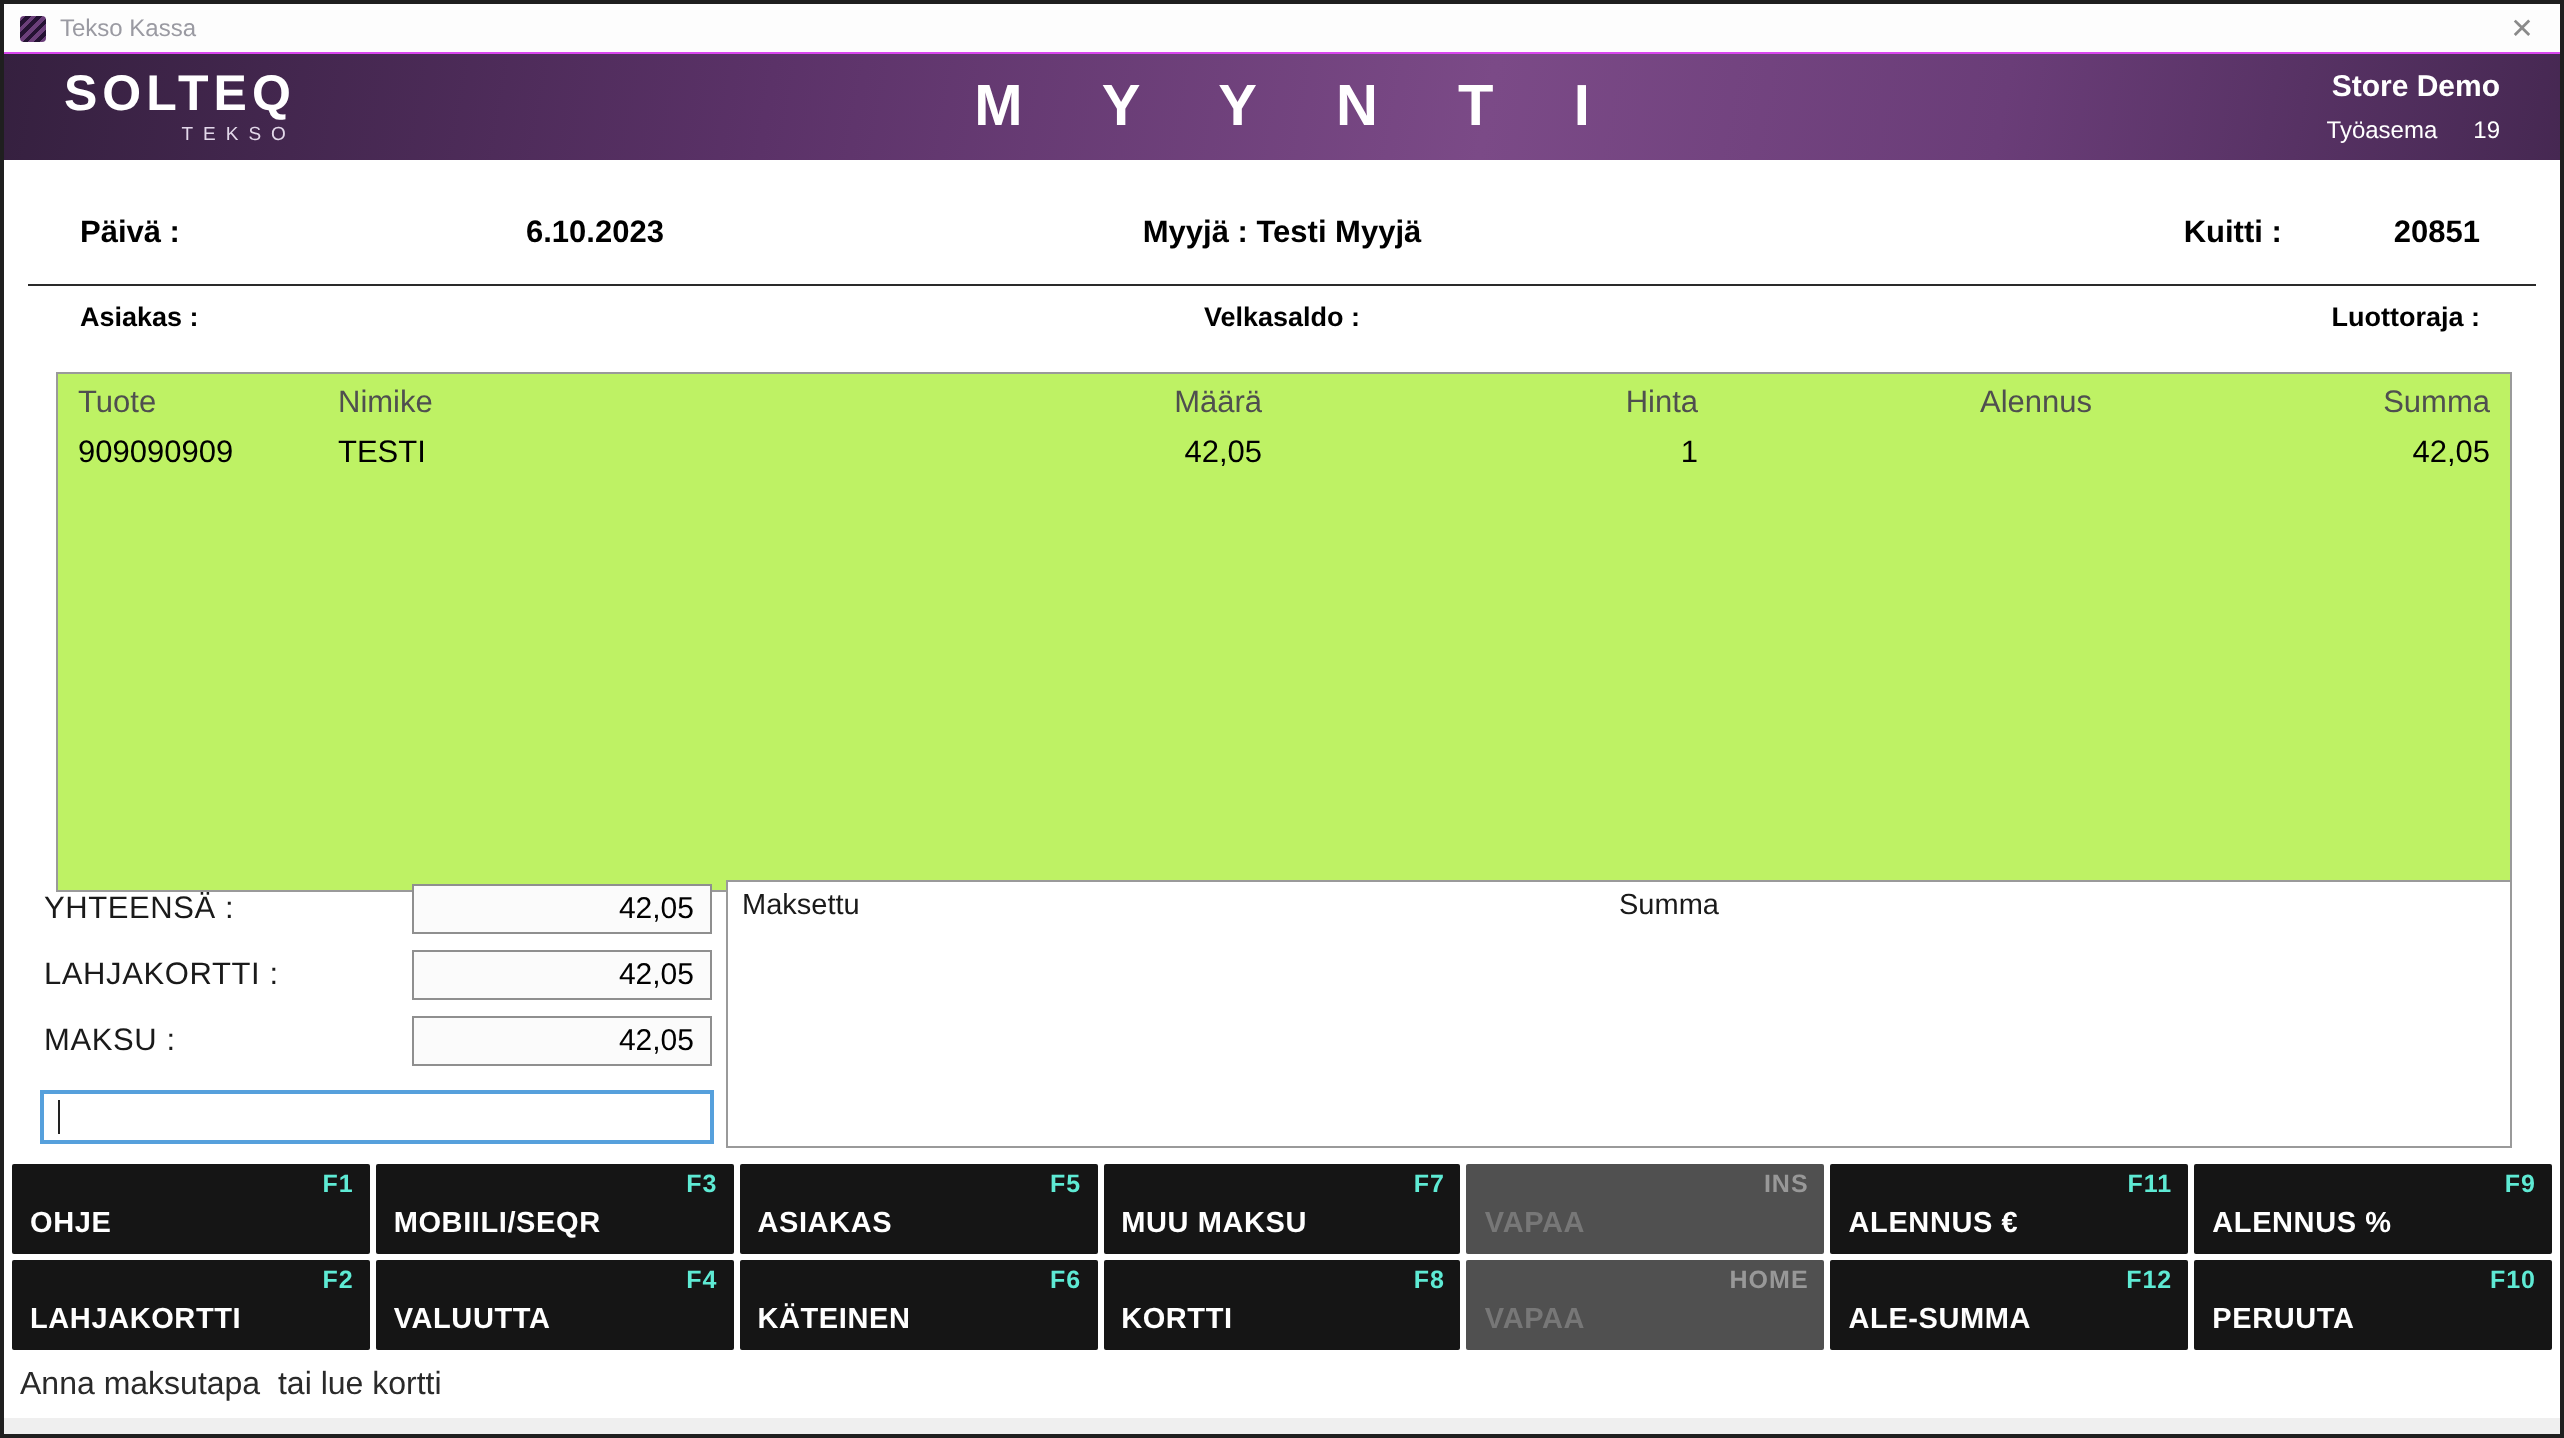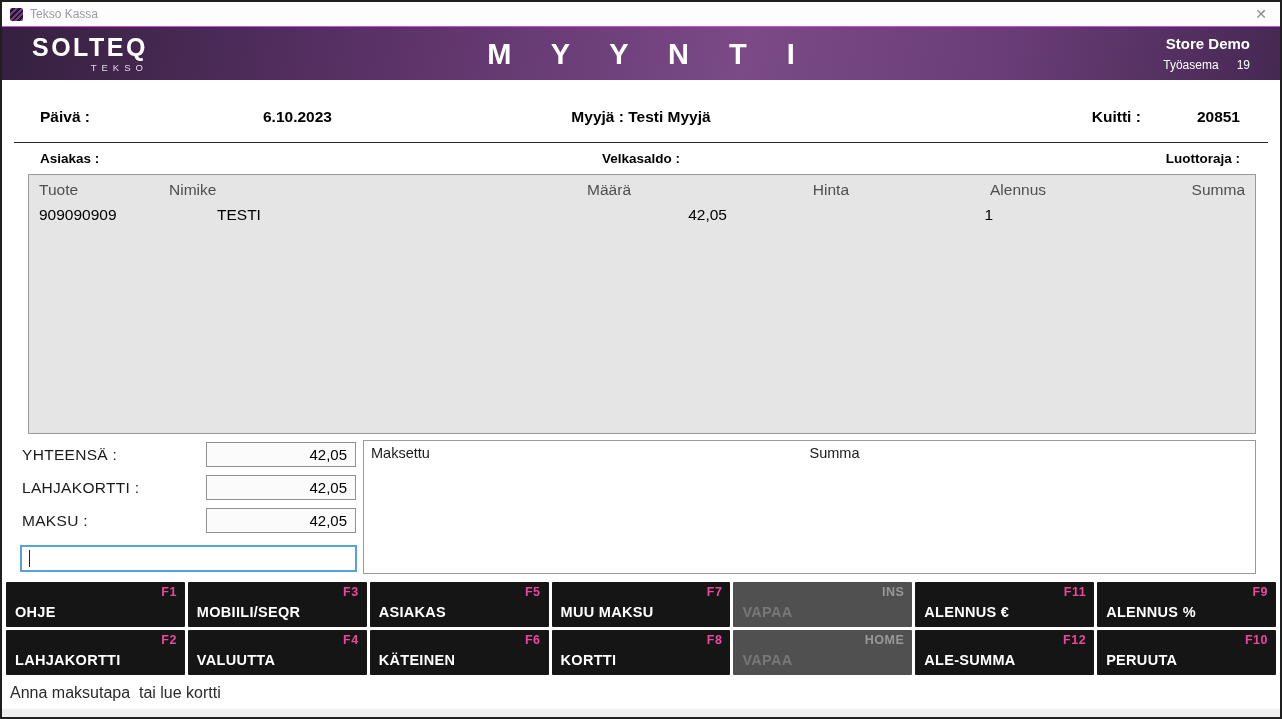--- a/index.html
+++ b/index.html
@@ -49,29 +49,29 @@
   .receipt-group { position:absolute; right:40px; display:flex; }
   .receipt-label { margin-right:56px; }
   .separator { position:absolute; top:140px; left:12px; right:12px; border-top:1.5px solid #2a2a2a; }
   
   .cust-row { position:absolute; top:149px; left:0; right:0; height:20px; font-size:13.5px; font-weight:bold; color:#000; }
   .cust-asiakas { position:absolute; left:38px; }
   .cust-velka { position:absolute; left:50%; transform:translateX(-50%); }
   .cust-luotto { position:absolute; right:40px; }
   
   .items-table {
-    position:absolute; top:172px; left:26px; width:1228px; height:260px;
-    border:1px solid #9a9a9a; background:#e5e5e5; overflow:hidden;
+    position:absolute; top:184px; left:26px; width:1228px; height:260px;
+    border:1px solid #9a9a9a; background:#bef264; overflow:hidden;
   }
   .thead, .trow {
     display:grid; grid-template-columns:130px 240px 222px 218px 197px 1fr;
     padding:0 10px; font-size:15.5px;
   }
   .thead { color:#4f4f4f; margin-top:6px; }
-  .trow { color:#000; margin-top:7px;gap:48px; }
+  .trow { color:#000; margin-top:7px; }
   .thead span:nth-child(n+3), .trow span:nth-child(n+3) { text-align:right; }
   
   .totals-label { position:absolute; left:20px; font-size:15.5px; color:#1a1a1a; letter-spacing:0.3px; }
   .totals-box {
     position:absolute; left:204px; width:150px; height:25px;
     border:1px solid #8f8f8f; background:#fbfbfb;
     font-size:15px; color:#000; text-align:right; padding:3px 8px 0 0;
   }
   .maksu-input {
     position:absolute; top:543px; left:18px; width:337px; height:27px;
@@ -89,21 +89,21 @@
   .btn-rows { position:absolute; top:580px; left:4px; right:4px; }
   .btn-row { display:grid; grid-template-columns:repeat(7,1fr); gap:3px; margin-bottom:3px; }
   .fbtn {
     position:relative; height:45px; background:#151515; border-radius:1px; cursor:default;
   }
   .fbtn .fbtn-label {
     position:absolute; left:9px; bottom:7px; color:#ffffff;
     font-size:14.5px; font-weight:bold; letter-spacing:0.3px; white-space:nowrap;
   }
   .fbtn .fbtn-key {
-    position:absolute; right:8px; top:3px; color:#ec4899;
+    position:absolute; right:8px; top:3px; color:#5eead4;
     font-size:12.5px; font-weight:bold; letter-spacing:0.5px;
   }
   .fbtn.disabled { background:#505050; }
   .fbtn.disabled .fbtn-label { color:#777777; }
   .fbtn.disabled .fbtn-key { color:#989898; }
   
   .status-text {
     position:absolute; top:682px; left:8px; font-size:16px; color:#2a2a2a; white-space:pre;
   }
   .bottom-strip { position:absolute; bottom:0; left:0; right:0; height:8px; background:#efefef; }

